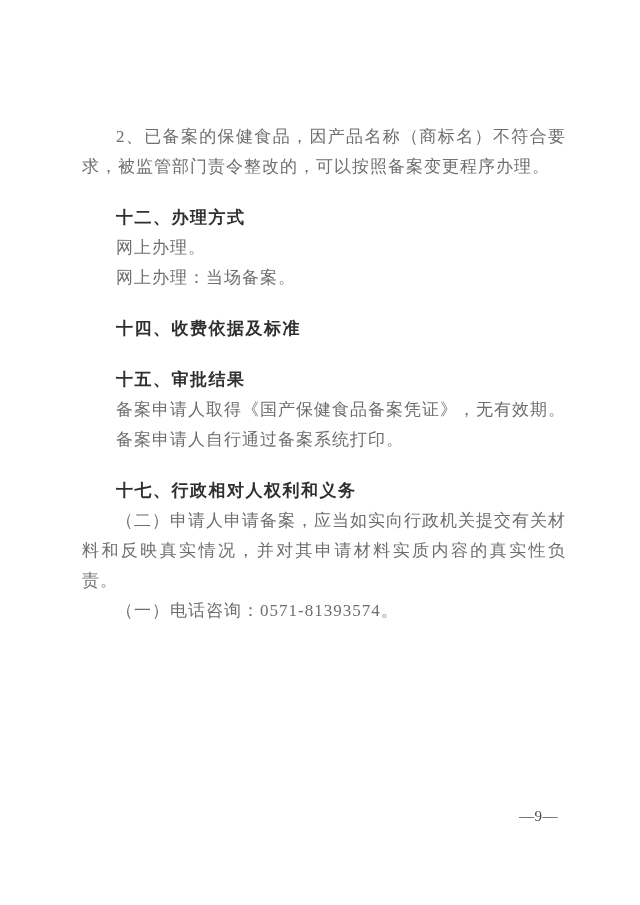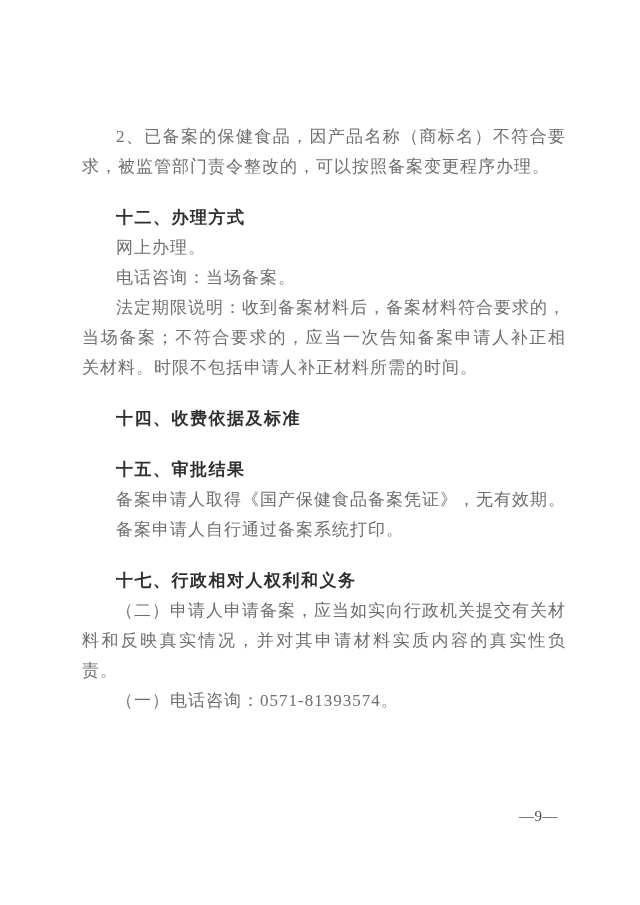--- a/index.html
+++ b/index.html
@@ -54,22 +54,21 @@
     font-family: "Liberation Serif", "DejaVu Serif", serif;
   }
 </style>
 </head>
 <body>
 
 <div class="page">
   <p class="doc-block paragraph">2、已备案的保健食品，因产品名称（商标名）不符合要求，被监管部门责令整改的，可以按照备案变更程序办理。</p>
   <p class="doc-block heading">十二、办理方式</p>
   <p class="doc-block paragraph">网上办理。</p>
-  <p class="doc-block paragraph">电话咨询：当场备案。</p>
-  <p class="doc-block paragraph">法定期限说明：收到备案材料后，备案材料符合要求的，当场备案；不符合要求的，应当一次告知备案申请人补正相关材料。时限不包括申请人补正材料所需的时间。</p>
+  <p class="doc-block paragraph">网上办理：当场备案。</p>
   <p class="doc-block heading">十四、收费依据及标准</p>
   <p class="doc-block heading">十五、审批结果</p>
   <p class="doc-block paragraph">备案申请人取得《国产保健食品备案凭证》，无有效期。</p>
   <p class="doc-block paragraph">备案申请人自行通过备案系统打印。</p>
   <p class="doc-block heading">十七、行政相对人权利和义务</p>
   <p class="doc-block paragraph">（二）申请人申请备案，应当如实向行政机关提交有关材料和反映真实情况，并对其申请材料实质内容的真实性负责。</p>
   <p class="doc-block paragraph">（一）电话咨询：0571-81393574。</p>
   <div class="page-number">—9—</div>
 </div>
 

